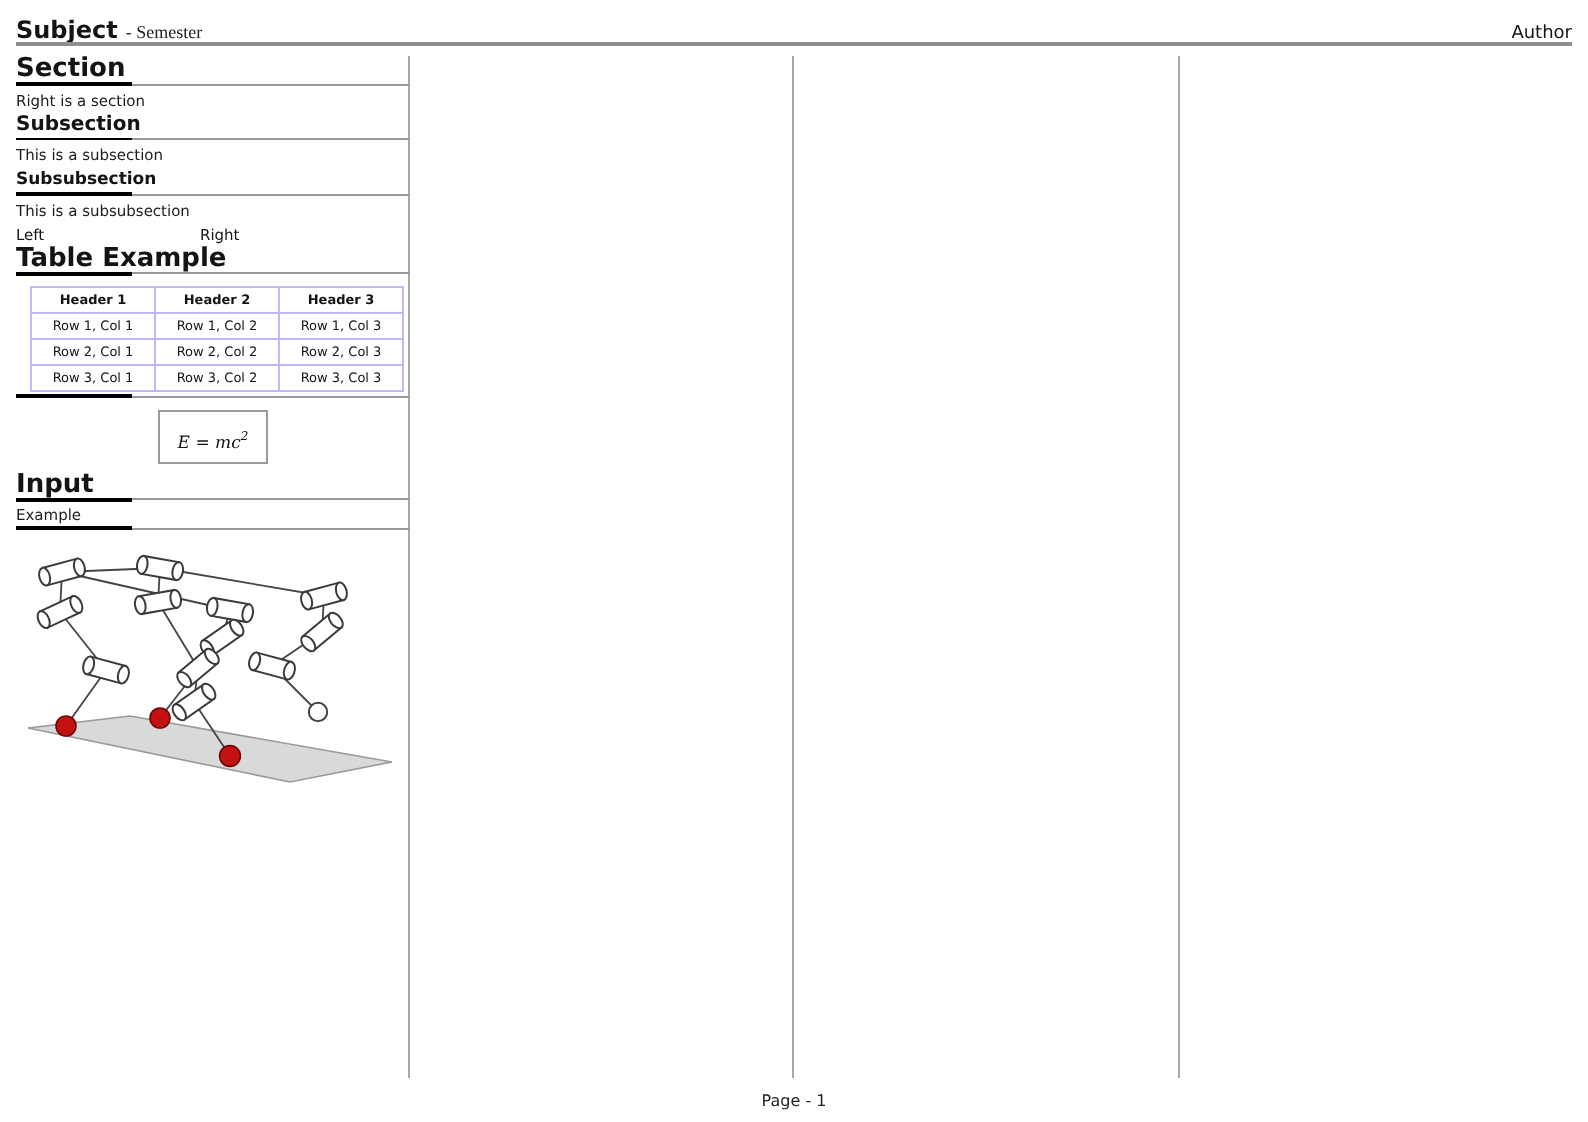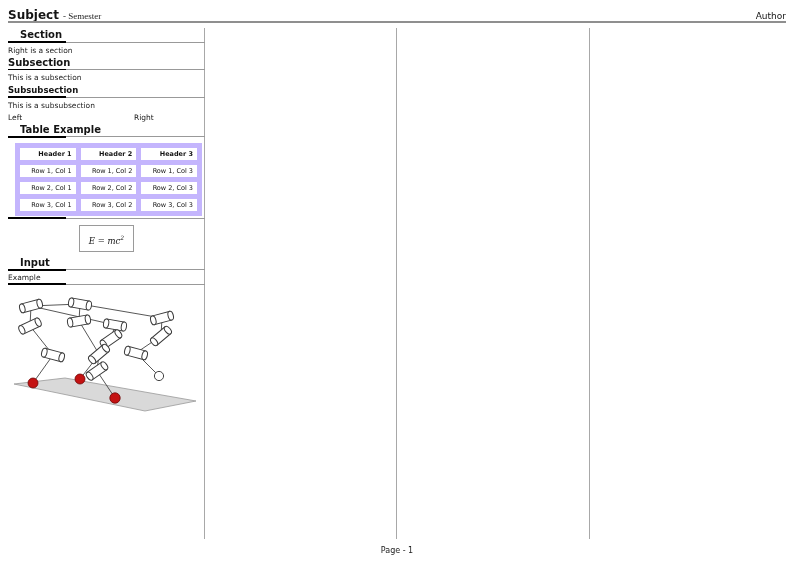--- a/index.html
+++ b/index.html
@@ -12,35 +12,35 @@
   .hdr{position:absolute;left:8px;right:8px;top:8px;display:flex;
        justify-content:space-between;align-items:baseline;font-size:9px;}
   .hdr .subject{font-weight:bold;font-size:12px;}
   .hdr .rest{margin-left:4px;color:#222;font-family:Liberation Serif, serif;}
   .hdr-rule{position:absolute;left:8px;right:8px;top:21px;height:2px;background:#8f8f8f;}
   
   .col-sep{position:absolute;top:28px;height:511px;width:1px;background:#a8a8a8;}
   .sep1{left:204px}.sep2{left:396px}.sep3{left:589px}
   
   .col1{position:absolute;left:8px;top:27px;width:197px;}
-  .h1{font-size:10px;font-weight:bold;line-height:11px;margin:2px 12px 0;}
+  .h1{font-size:13px;font-weight:bold;line-height:11px;margin:2px 0 0;}
   .h2{font-size:10px;font-weight:bold;line-height:10px;margin:3px 0 0;}
   .h3{font-size:8.5px;font-weight:bold;line-height:9px;margin:4px 0 0;}
   .rule{position:relative;border-top:1px solid #999;height:2px;margin-top:1.5px;}
   .rule::before{content:"";position:absolute;left:0;top:-1.5px;width:58px;height:2.2px;background:#000;}
   .rule.lvl2::before{height:1.8px;top:-1.4px;}
   .rule.lvl3::before{height:1.3px;top:-1.2px;}
   .body-txt{font-size:7.5px;line-height:8px;margin:2px 0 1px;color:#1c1c1c;}
   .two-col{display:flex;font-size:7.5px;line-height:8px;margin:4px 0 1px;}
-  .two-col .left{width:126px;}
+  .two-col .left{width:92px;}
   
   table.demo{border-collapse:collapse;margin:4px 0 0 7px;width:187px;}
   table.demo th,table.demo td{
-    border:5px solid #c4b5fd;font-size:6.5px;line-height:7px;
-    padding:2.5px 4px;text-align:right;font-weight:normal;height:7px;
+    border:1px solid #c4b5fd;font-size:6.5px;line-height:7px;
+    padding:2.5px 4px;text-align:center;font-weight:normal;height:7px;
   }
   table.demo th{font-weight:bold;}
   
   .eq-wrap{display:flex;justify-content:center;margin-top:4px;}
   .eq-box{border:1px solid #9a9a9a;padding:3px 9px;background:#fff;}
   .eq-txt{font-family:"DejaVu Serif","Liberation Serif",serif;font-style:italic;
           font-size:8.5px;line-height:9px;color:#111;}
   .eq-txt sup{font-size:6px;}
   
   .figure{margin-top:2px;display:block;}

